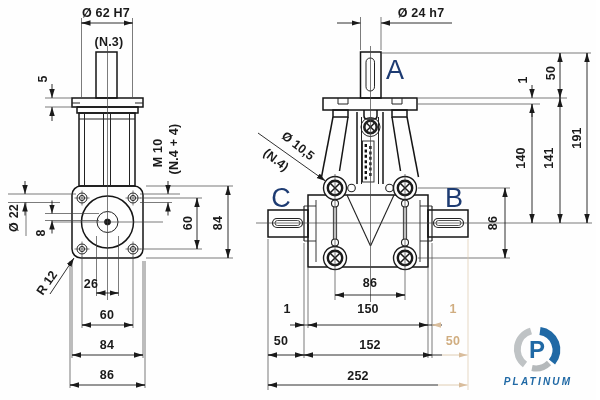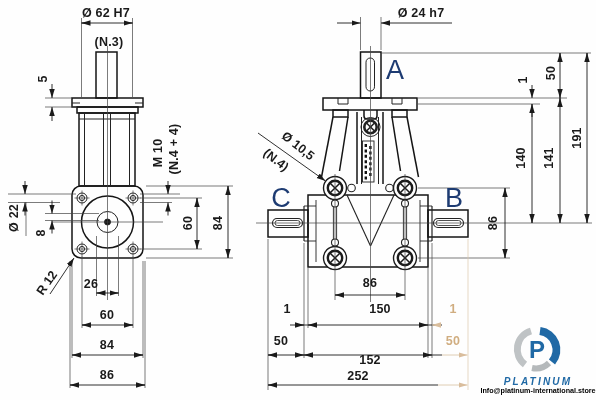--- a/index.html
+++ b/index.html
@@ -328,24 +328,23 @@
 <div class="r38" style="left:298px;top:146px">Ø 10,5</div>
 <div class="r38" style="left:276px;top:160px">(N.4)</div>
 <div class="vtext" style="left:523px;top:80px">1</div>
 <div class="vtext" style="left:551px;top:73px">50</div>
 <div class="vtext" style="left:521px;top:158px">140</div>
 <div class="vtext" style="left:549px;top:158px">141</div>
 <div class="vtext" style="left:577px;top:138px">191</div>
 <div class="vtext" style="left:493px;top:223px">86</div>
 <div class="htext" style="left:370px;top:283px">86</div>
 <div class="htext" style="left:287px;top:309px">1</div>
-<div class="htext" style="left:380px;top:309px">150</div>
+<div class="htext" style="left:368px;top:309px">150</div>
 <div class="htext faded" style="left:453px;top:309px">1</div>
 <div class="htext" style="left:281px;top:341px">50</div>
-<div class="htext" style="left:370px;top:360px">152</div>
+<div class="htext" style="left:370px;top:345px">152</div>
 <div class="htext faded" style="left:453px;top:341px">50</div>
 <div class="htext" style="left:358px;top:376px">252</div>
 
 <div class="logop" style="left:537px;top:350px">P</div>
 <div class="brand" style="left:538px;top:381px">PLATINUM</div>
-<div class="email" style="left:538px;top:390px">Info@platinum-international.store</div>
 
 </div>
 
 </body></html>

